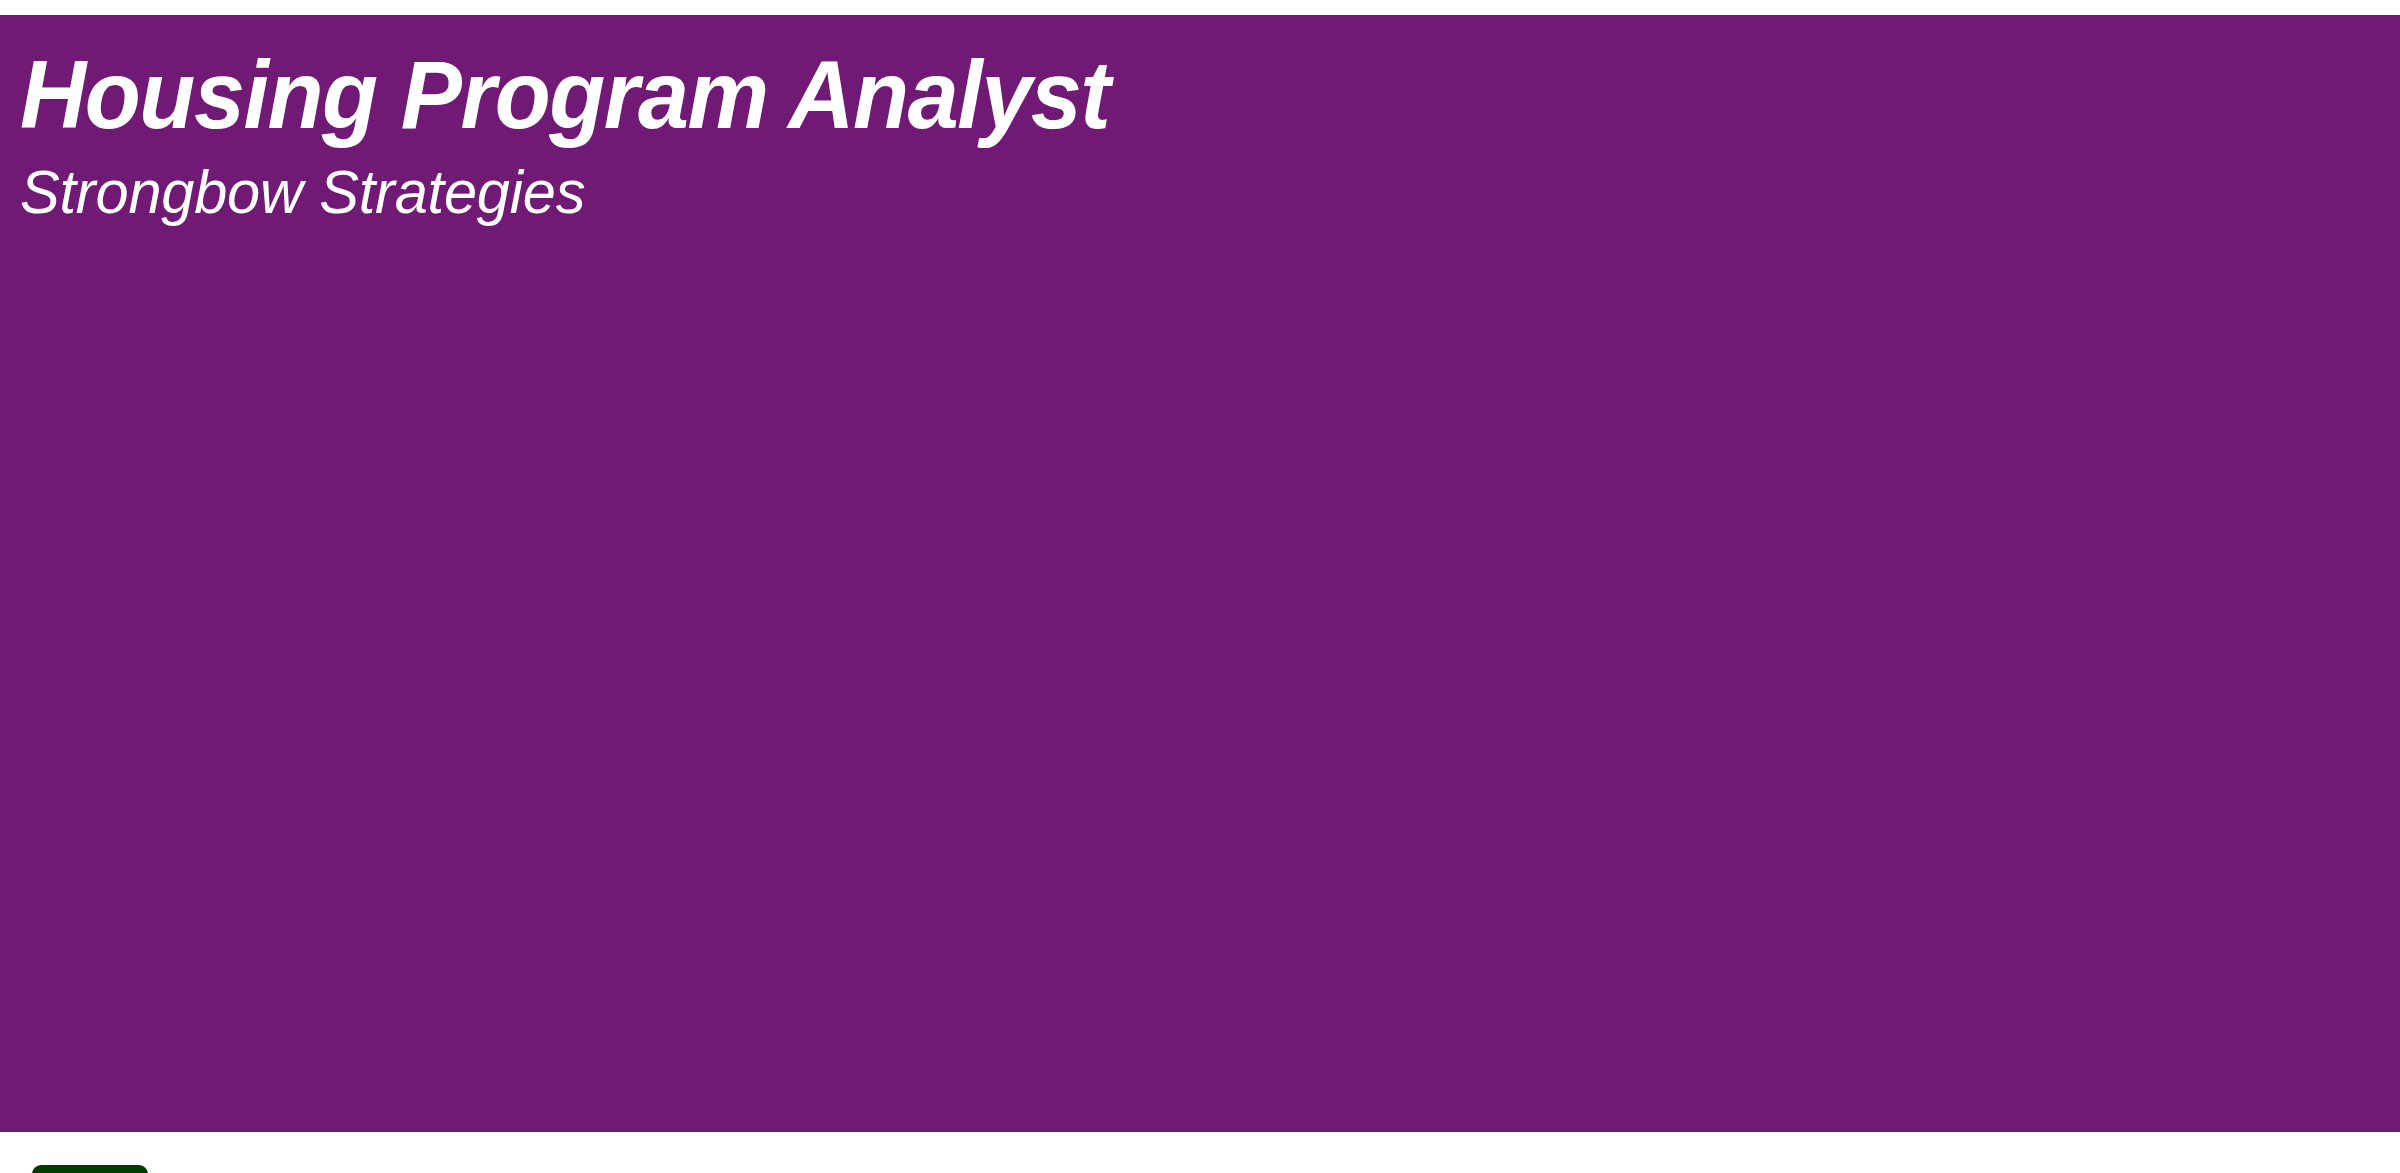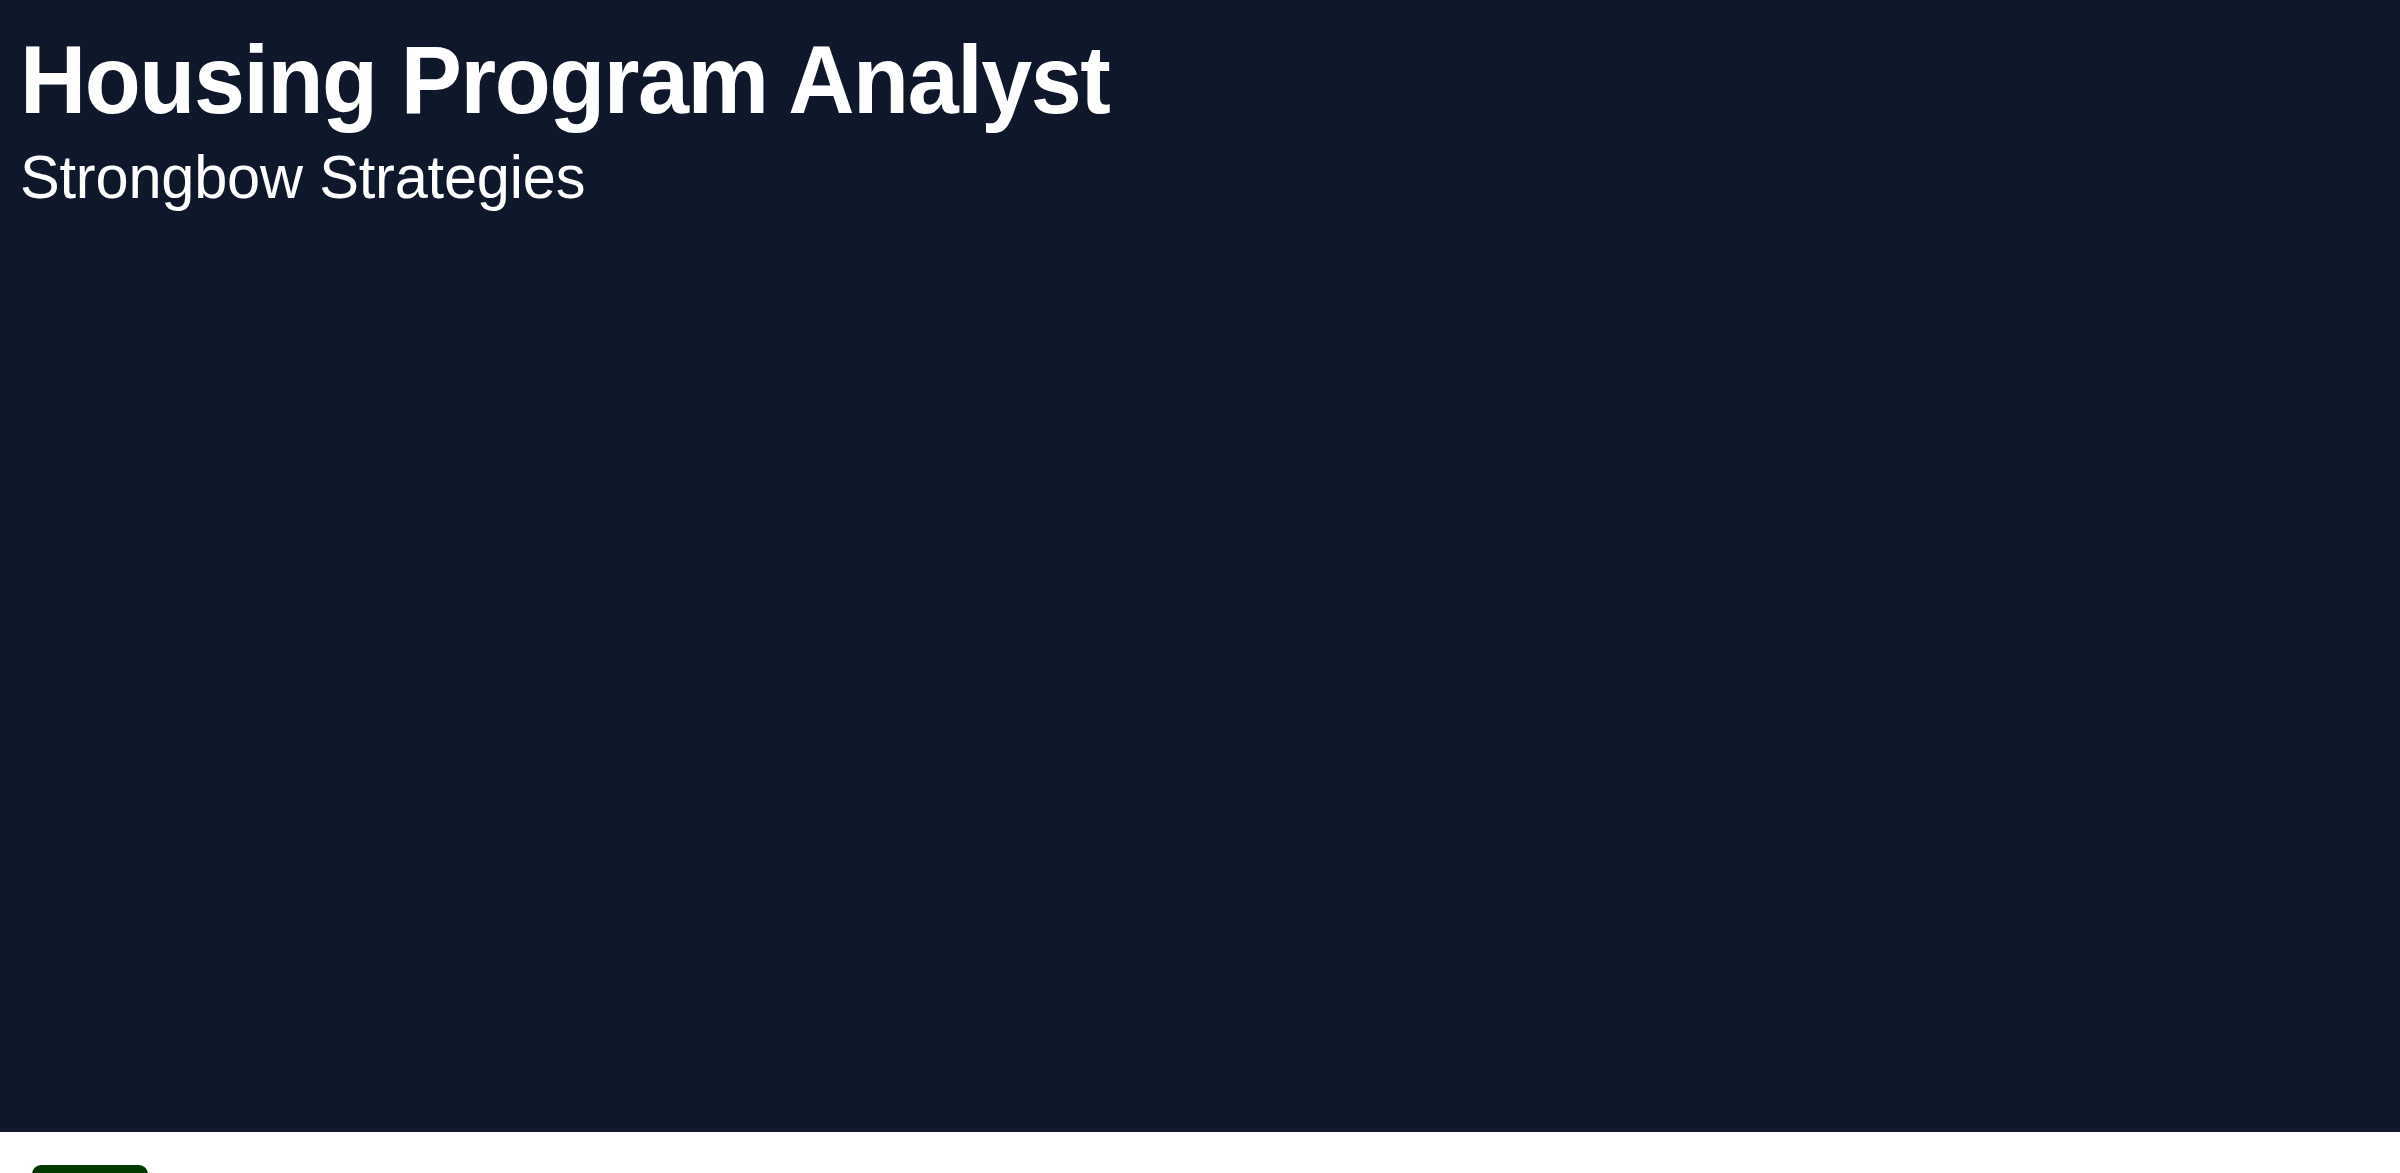--- a/index.html
+++ b/index.html
@@ -19,27 +19,28 @@
     position: relative;
     width: 2400px;
     height: 1173px;
     background: #ffffff;
   }
 
   
   .hero {
     position: absolute;
     left: 0;
-    top: 0;
+    top: 15px;
     width: 2400px;
     height: 1132px;
-    background: #0f172a;
+    background: #701a75;
     box-sizing: border-box;
     padding: 0;
     overflow: hidden;
+    font-style: italic;
   }
 
   .hero-inner {
     position: absolute;
     left: 20px;
     top: 0;
     right: 0;
   }
 
   .hero-title {

